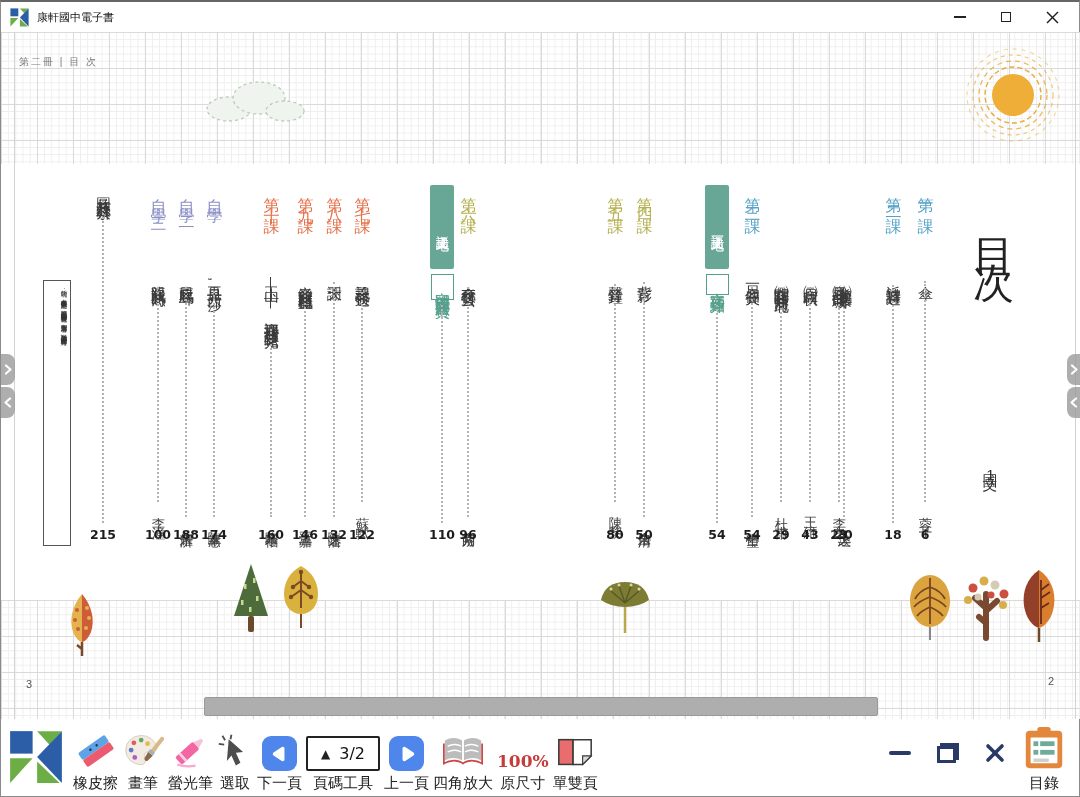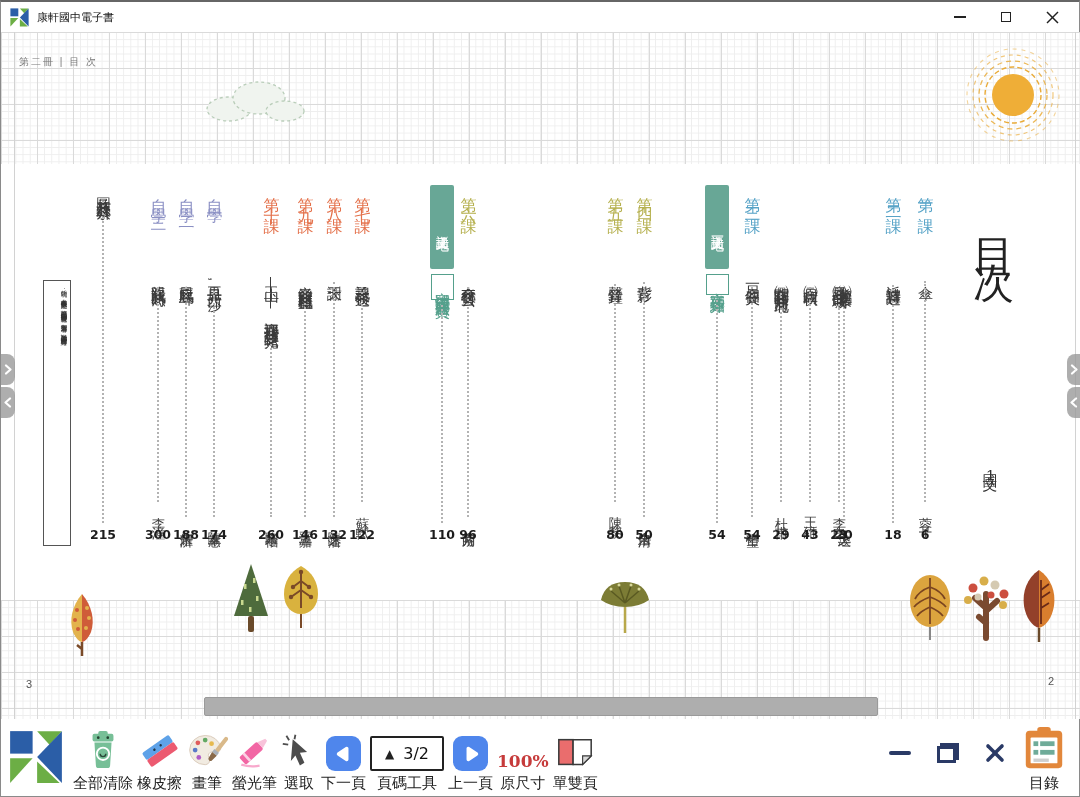--- a/index.html
+++ b/index.html
@@ -243,42 +243,42 @@
           <div class="col-title">音樂家與職籃巨星</div>
           <div class="leader"></div>
           <div class="col-author" style="letter-spacing: 1px;">王溢嘉</div>
           <div class="col-page">146</div>
         </div>
         <div class="toc-col" style="left: 257px;">
           <div class="col-label" style="color: rgb(228, 113, 75);">第十課</div>
           <div class="col-title">玉山——迎接臺灣第一道曙光</div>
           <div class="leader"></div>
           <div class="col-author" style="letter-spacing: 1px;">路寒袖</div>
-          <div class="col-page">260</div>
+          <div class="col-page">160</div>
         </div>
         <div class="toc-col" style="left: 200px;">
           <div class="col-label" style="color: rgb(139, 144, 196);">自學一</div>
           <div class="col-title">再見,西莎</div>
           <div class="leader"></div>
           <div class="col-author" style="letter-spacing: 1px;">陳幸蕙</div>
           <div class="col-page">174</div>
         </div>
         <div class="toc-col" style="left: 172px;">
           <div class="col-label" style="color: rgb(139, 144, 196);">自學二</div>
           <div class="col-title">東風吹馬耳</div>
           <div class="leader"></div>
           <div class="col-author" style="letter-spacing: 1px;">朱耀沂</div>
           <div class="col-page">188</div>
         </div>
         <div class="toc-col" style="left: 144px;">
           <div class="col-label" style="color: rgb(139, 144, 196);">自學三</div>
           <div class="col-title">龍眼成熟時</div>
           <div class="leader"></div>
           <div class="col-author" style="letter-spacing: 9px;">李潼</div>
-          <div class="col-page">300</div>
+          <div class="col-page">100</div>
         </div>
         <div class="toc-col" style="left: 89px;">
           <div class="col-title">圖片來源及索引</div>
           <div class="leader"></div>
           <div class="col-page">215</div>
         </div>
       </div>
 
     <div class="note-box">聲明:本書所收錄之圖文,均已盡可能取得著作權授權,如有遺漏者,尚請原作者與本公司聯絡。</div>
 
@@ -377,34 +377,20 @@
   <div class="toolbar">
     <svg class="tb-logo" viewBox="0 0 48 48">
       <rect x="1" y="1" width="20" height="20" fill="#2b5ea7"></rect>
       <polygon points="25,1 47,1 36,13" fill="#6cae45"></polygon>
       <polygon points="47,1 47,47 25,24" fill="#2b5ea7"></polygon>
       <polygon points="1,25 21,25 1,47" fill="#6cae45"></polygon>
       <polygon points="25,28 45,47 25,47" fill="#6cae45"></polygon>
     </svg>
 
 
-    <div class="tool">
-      <div class="ticon">
-          <svg width="38" height="42" viewBox="0 0 40 44">
-        <rect x="15" y="2" width="10" height="5" rx="2" fill="#77bf97"></rect>
-        <rect x="9" y="5" width="22" height="8" rx="2" fill="#77bf97"></rect>
-        <circle cx="15" cy="9" r="1.4" fill="#23402f"></circle>
-            <circle cx="25" cy="9" r="1.4" fill="#23402f"></circle>
-        <path d="M11,14 h18 l-1.5,24 a3,3 0 0 1 -3,3 h-9 a3,3 0 0 1 -3,-3 z" fill="#77bf97"></path>
-        <circle cx="20" cy="26" r="6.5" fill="none" stroke="#fff" stroke-width="2"></circle>
-        <path d="M17,26 a3,3 0 0 0 6,0" fill="none" stroke="#2b4a3a" stroke-width="1.5"></path>
-      </svg>
-        </div>
-      <div class="tlabel">全部清除</div>
-    </div>
 
     <div class="tool">
       <div class="ticon">
           <svg width="42" height="40" viewBox="0 0 44 40">
         <g transform="rotate(-35 22 20)">
           <rect x="5" y="11" width="34" height="9" rx="2" fill="#5ea2e8"></rect>
           <rect x="5" y="20" width="34" height="9" rx="2" fill="#ec5a70"></rect>
           <circle cx="18" cy="15.5" r="1.3" fill="#234"></circle>
               <circle cx="26" cy="15.5" r="1.3" fill="#234"></circle>
         </g>
@@ -483,20 +469,32 @@
       <div class="ticon">
           <div class="pgbtn">
         <svg width="22" height="22" viewBox="0 0 32 32">
               <polygon points="12,8 12,24 24,16" fill="#fff" stroke="#fff" stroke-width="5" stroke-linejoin="round"></polygon>
             </svg>
       </div>
         </div>
       <div class="tlabel">上一頁</div>
     </div>
 
+    <div class="tool">
+      <div class="ticon">
+          <svg width="44" height="38" viewBox="0 0 46 38">
+        <path d="M4,7 C10,3 18,4 22,7 L22,28 C18,25 10,24 4,28 Z" fill="#bcbcbc"></path>
+        <path d="M42,7 C36,3 28,4 24,7 L24,28 C28,25 36,24 42,28 Z" fill="#bcbcbc"></path>
+        <path d="M7,13 C12,10 18,11 21,13 M7,19 C12,16 18,17 21,19" stroke="#fff" stroke-width="1.5" fill="none"></path>
+        <path d="M25,13 C28,11 34,10 39,13 M25,19 C28,17 34,16 39,19" stroke="#fff" stroke-width="1.5" fill="none"></path>
+        <path d="M3,10 L3,31 C10,27 18,27 23,31 C28,27 36,27 43,31 L43,10" stroke="#cc4747" stroke-width="1.8" fill="none"></path>
+      </svg>
+        </div>
+      <div class="tlabel">四角放大</div>
+    </div>
 
     <div class="tool">
       <div class="ticon">
           <span class="pct">100%</span>
         </div>
       <div class="tlabel">原尺寸</div>
     </div>
 
 
     <div class="tool">

